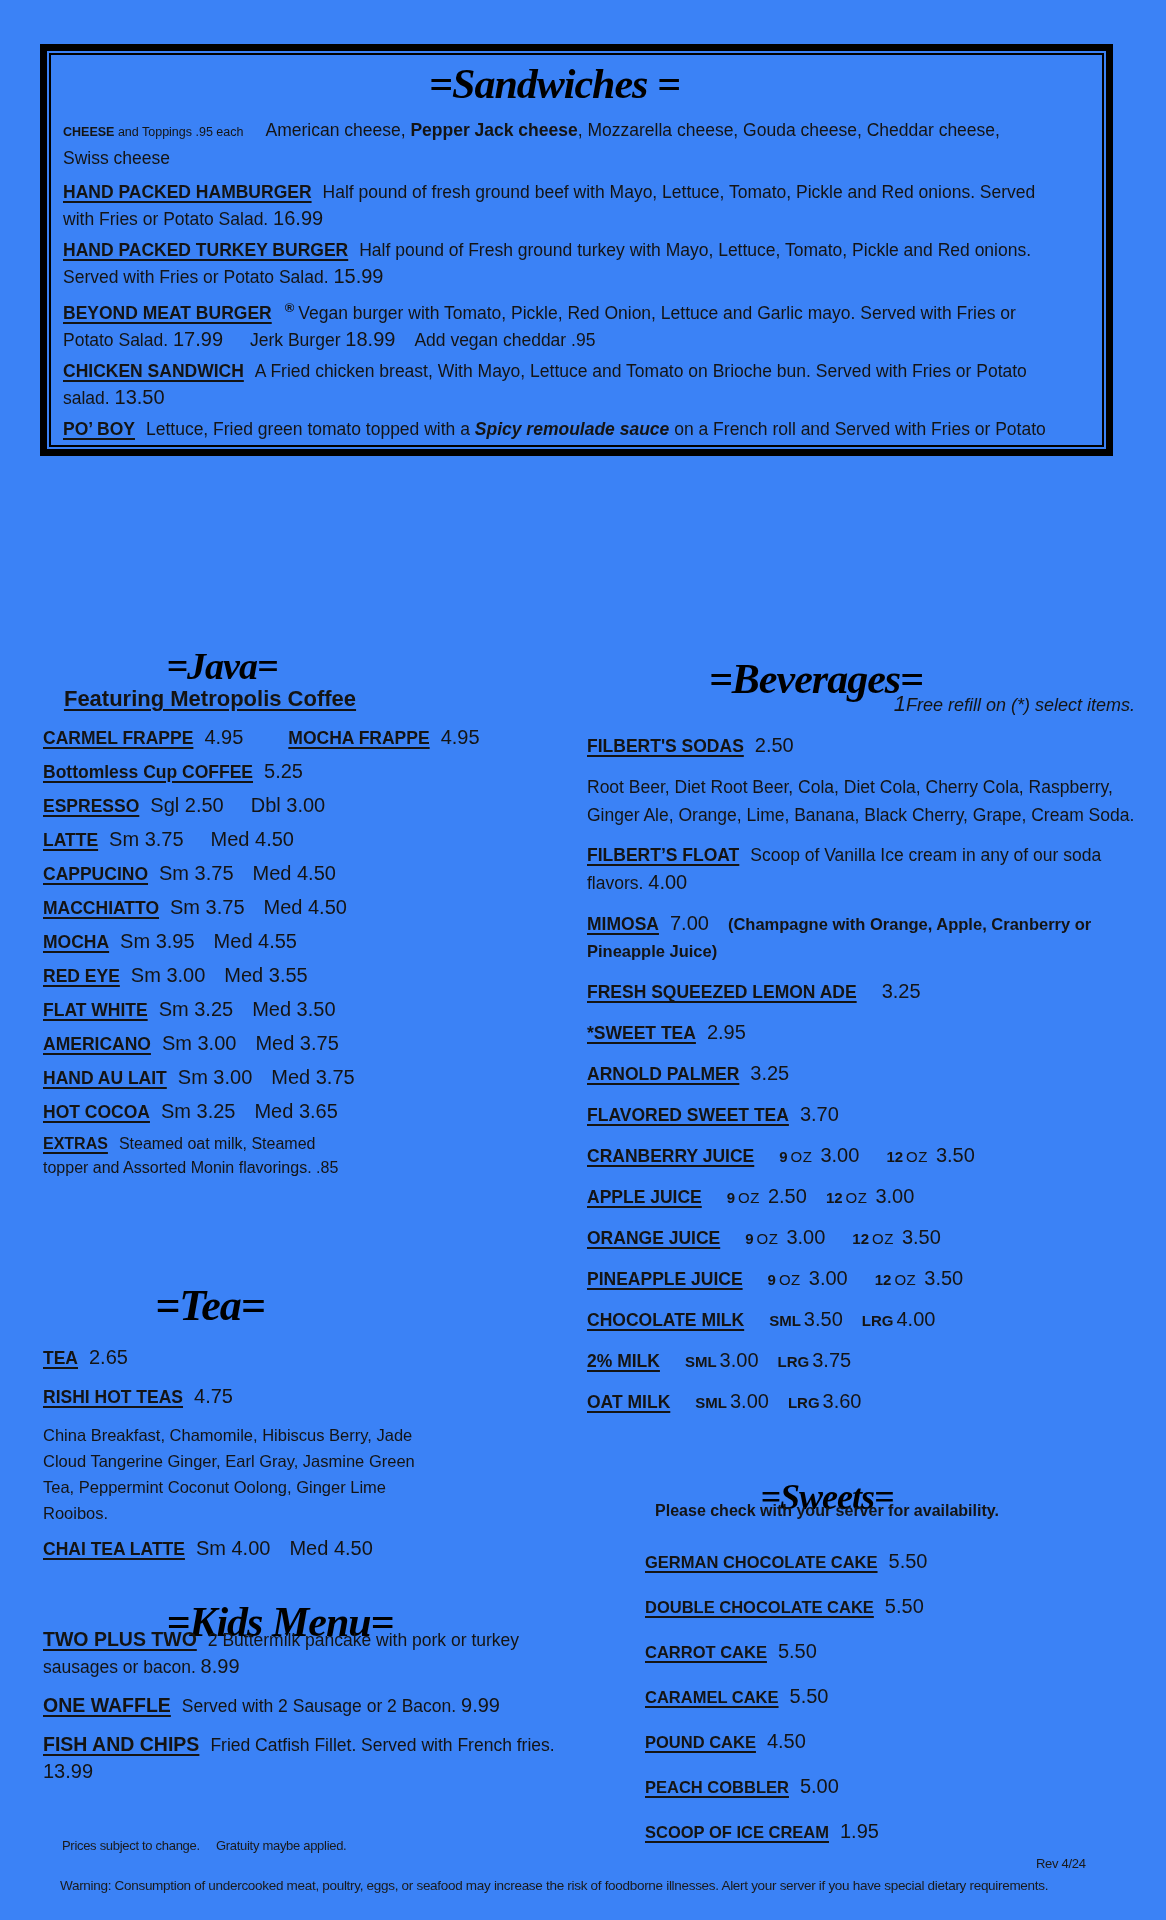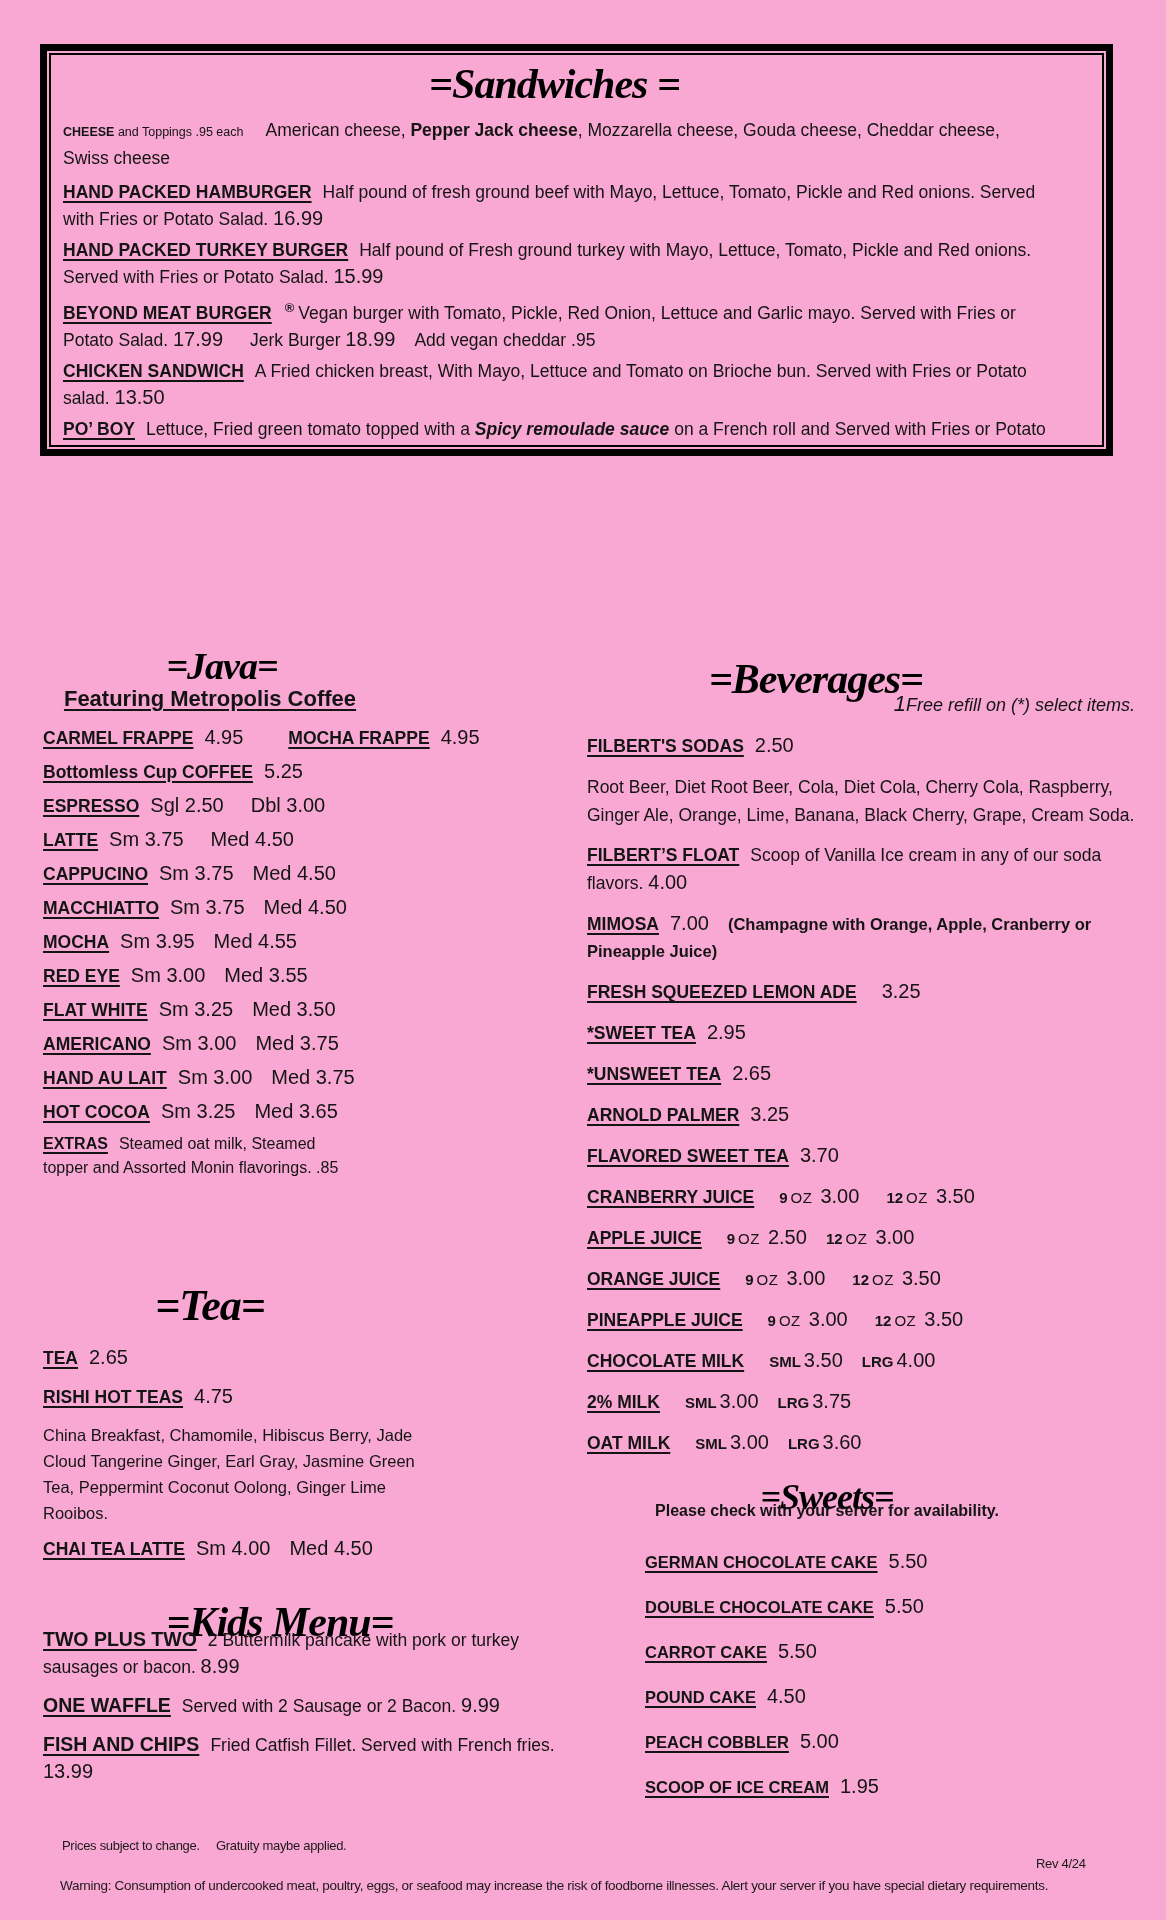--- a/index.html
+++ b/index.html
@@ -1,16 +1,16 @@
 <!DOCTYPE html>
 <html><head>
 <meta charset="utf-8">
 <style>
   html,body{margin:0;padding:0;background:#e8e8e8;}
-  .page{position:relative;width:1166px;height:1920px;background:#f9a8d4;
+  .page{position:relative;width:1166px;height:1920px;background:#3b82f6;
         font-family:"Liberation Sans",sans-serif;color:#141414;overflow:hidden;}
 
   .sec-title{font-family:"Liberation Serif",serif;font-style:italic;font-weight:700;
              letter-spacing:-1px;color:#000;}
 
   
   .sandwich-box{position:absolute;left:40px;top:44px;width:1073px;height:412px;
                 border:7px solid #000;box-sizing:border-box;}
   .box-inner{position:absolute;left:2px;top:2px;right:2px;bottom:2px;border:2px solid #000;
              padding:4px 56px 8px 12px;box-sizing:border-box;overflow:hidden;}
@@ -135,38 +135,38 @@
 
   <h2 class="sec-title bev-title">=Beverages=</h2>
   <div class="bev-list">
       <div class="mi intro"><span class="sg-itb">1</span><span class="sg-it">Free refill on (*) select items.</span></div>
       <div class="mi"><span class="sg-n">FILBERT'S SODAS</span><span class="sg-p">2.50</span></div>
       <div class="mi bev-desc"><span class="sg-d">Root Beer, Diet Root Beer, Cola, Diet Cola, Cherry Cola, Raspberry, Ginger Ale, Orange, Lime, Banana, Black Cherry, Grape, Cream Soda.</span></div>
       <div class="mi"><span class="sg-n">FILBERT’S FLOAT</span><span class="sg-d">Scoop of Vanilla Ice cream in any of our soda flavors. </span><span class="sg-p">4.00</span></div>
       <div class="mi"><span class="sg-n">MIMOSA</span><span class="sg-p">7.00</span><span class="sg-g1"></span><span class="sg-b">(Champagne with Orange, Apple, Cranberry  or Pineapple Juice)</span></div>
       <div class="mi"><span class="sg-n">FRESH SQUEEZED LEMON ADE</span><span class="sg-g1"></span><span class="sg-p">3.25</span></div>
       <div class="mi"><span class="sg-n">*SWEET TEA</span><span class="sg-p">2.95</span></div>
-      <div class="mi"><span class="sg-n">*UNSWEET TEA</span><span class="sg-p">2.65</span></div>
       <div class="mi"><span class="sg-n">ARNOLD PALMER</span><span class="sg-p">3.25</span></div>
       <div class="mi"><span class="sg-n">FLAVORED SWEET TEA</span><span class="sg-p">3.70</span></div>
       <div class="mi"><span class="sg-n">CRANBERRY JUICE</span><span class="sg-g1"></span><span class="sg-sz">9</span><span class="sg-oz">OZ</span><span class="sg-p">3.00</span><span class="sg-g"></span><span class="sg-sz">12</span><span class="sg-oz">OZ</span><span class="sg-p">3.50</span></div>
       <div class="mi"><span class="sg-n">APPLE JUICE</span><span class="sg-g1"></span><span class="sg-sz">9</span><span class="sg-oz">OZ</span><span class="sg-p">2.50</span><span class="sg-g1"></span><span class="sg-sz">12</span><span class="sg-oz">OZ</span><span class="sg-p">3.00</span></div>
       <div class="mi"><span class="sg-n">ORANGE JUICE</span><span class="sg-g1"></span><span class="sg-sz">9</span><span class="sg-oz">OZ</span><span class="sg-p">3.00</span><span class="sg-g"></span><span class="sg-sz">12</span><span class="sg-oz">OZ</span><span class="sg-p">3.50</span></div>
       <div class="mi"><span class="sg-n">PINEAPPLE JUICE</span><span class="sg-g1"></span><span class="sg-sz">9</span><span class="sg-oz">OZ</span><span class="sg-p">3.00</span><span class="sg-g"></span><span class="sg-sz">12</span><span class="sg-oz">OZ</span><span class="sg-p">3.50</span></div>
       <div class="mi"><span class="sg-n">CHOCOLATE  MILK</span><span class="sg-g1"></span><span class="sg-sz">SML</span><span class="sg-p">3.50</span><span class="sg-g1"></span><span class="sg-sz">LRG</span><span class="sg-p">4.00</span></div>
       <div class="mi"><span class="sg-n">2% MILK</span><span class="sg-g1"></span><span class="sg-sz">SML</span><span class="sg-p">3.00</span><span class="sg-g1"></span><span class="sg-sz">LRG</span><span class="sg-p">3.75</span></div>
       <div class="mi"><span class="sg-n">OAT MILK</span><span class="sg-g1"></span><span class="sg-sz">SML</span><span class="sg-p">3.00</span><span class="sg-g1"></span><span class="sg-sz">LRG</span><span class="sg-p">3.60</span></div>
     </div>
 
   <h2 class="sec-title sweets-title">=Sweets=</h2>
   <div class="sweets-note">Please check with your server for availability.</div>
   <div class="sweets-list">
       <div class="mi"><span class="sg-n">GERMAN CHOCOLATE CAKE</span><span class="sg-p">5.50</span></div>
       <div class="mi"><span class="sg-n">DOUBLE CHOCOLATE CAKE</span><span class="sg-p">5.50</span></div>
       <div class="mi"><span class="sg-n">CARROT CAKE</span><span class="sg-p">5.50</span></div>
+      <div class="mi"><span class="sg-n">CARAMEL CAKE</span><span class="sg-p">5.50</span></div>
       <div class="mi"><span class="sg-n">POUND CAKE</span><span class="sg-p">4.50</span></div>
       <div class="mi"><span class="sg-n">PEACH COBBLER</span><span class="sg-p">5.00</span></div>
       <div class="mi"><span class="sg-n">SCOOP OF ICE CREAM</span><span class="sg-p">1.95</span></div>
     </div>
 
   <div class="foot foot-prices">Prices subject to change.</div>
   <div class="foot foot-gratuity">Gratuity maybe applied.</div>
   <div class="foot foot-warning">Warning: Consumption of undercooked meat, poultry, eggs, or seafood may increase the risk of foodborne illnesses. Alert your server if you have special dietary requirements.</div>
   <div class="foot foot-rev">Rev 4/24</div>
 

